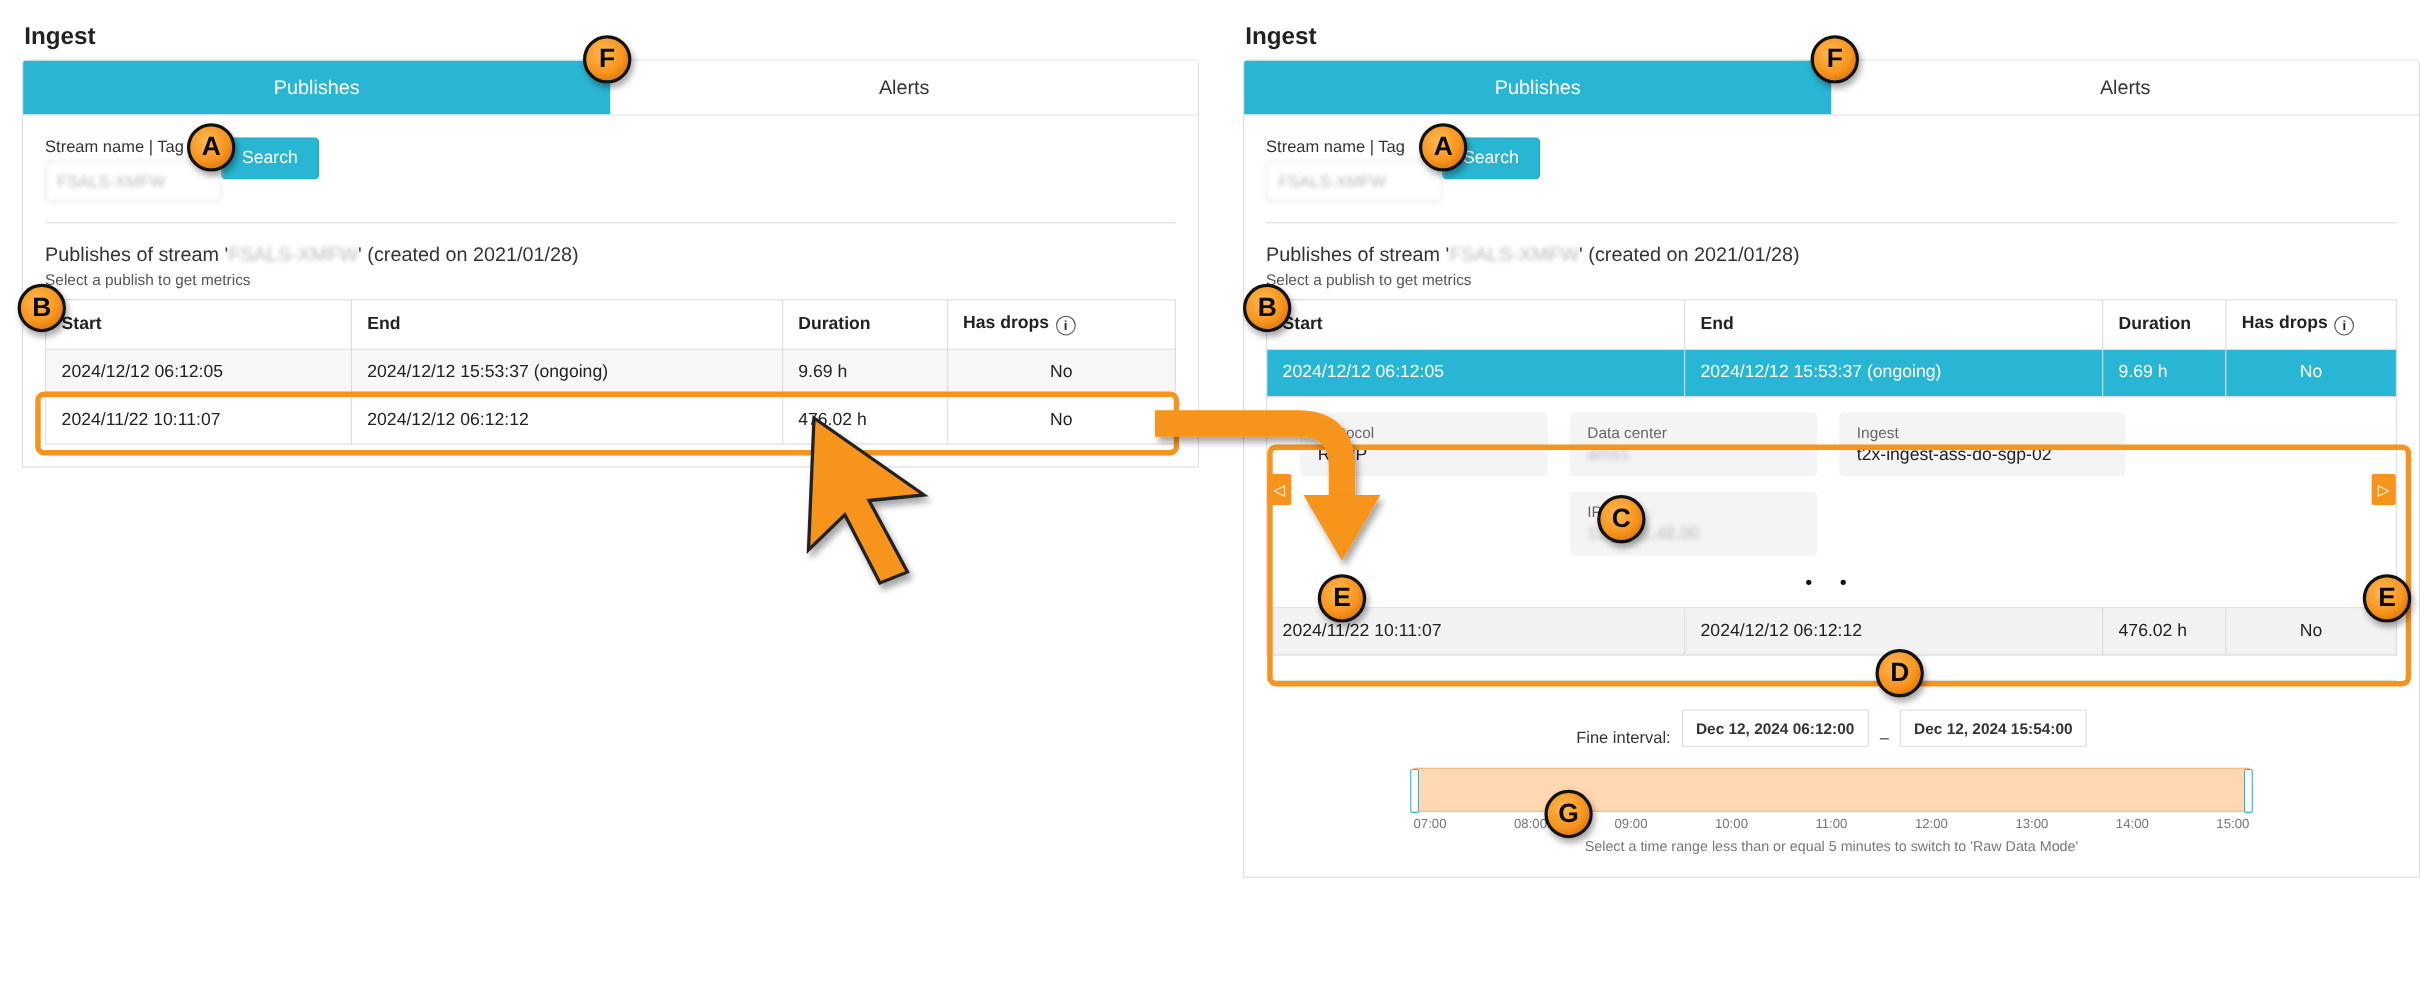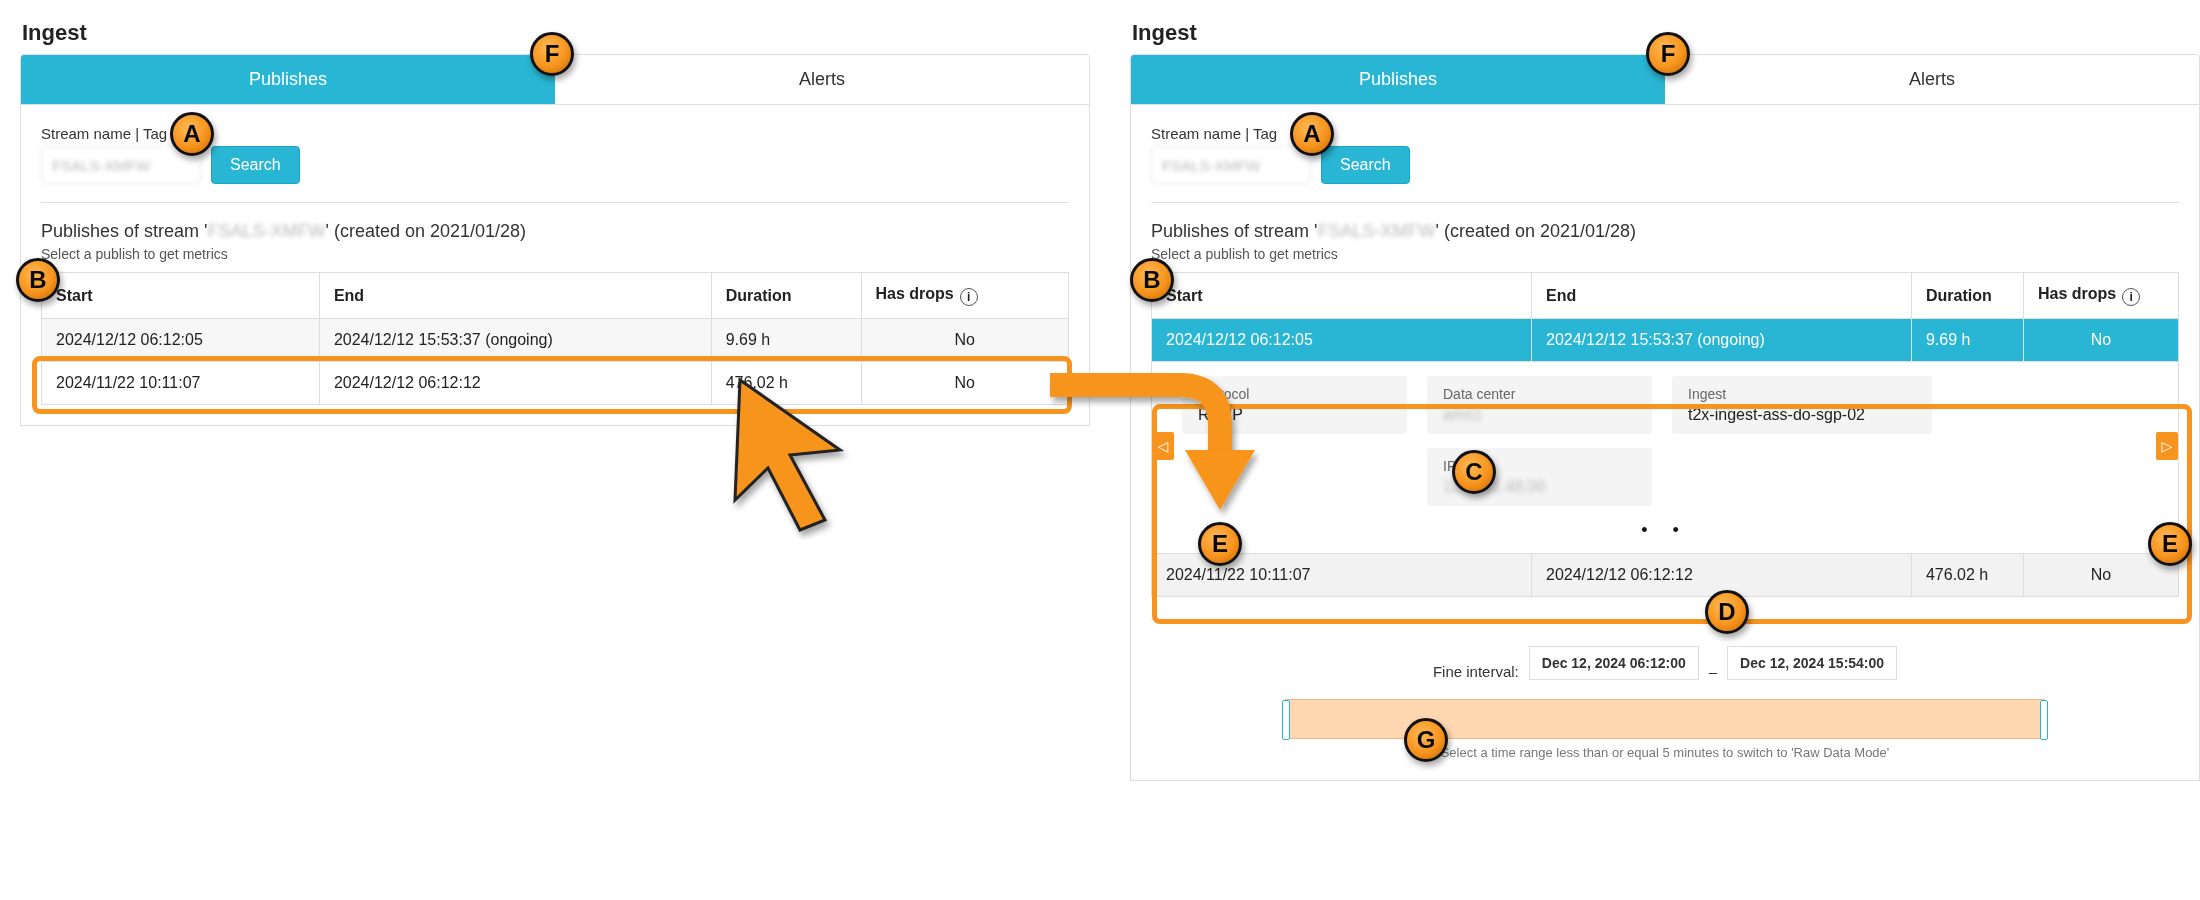--- a/index.html
+++ b/index.html
@@ -16,21 +16,21 @@
   .canvas{position:relative;width:2011px;height:900px;}
   .panel{position:absolute;top:20px;width:1070px;}
   .panel.left{left:20px;}
   .panel.right{left:1130px;}
   h2.section-title{font-size:22px;font-weight:700;margin:0 0 8px 2px;}
   
   .tabs{display:flex;border:1px solid var(--border);border-radius:4px 4px 0 0;overflow:hidden;}
   .tab{flex:1;text-align:center;padding:14px 0;font-size:18px;cursor:pointer;background:#fff;color:#333;}
   .tab.active{background:var(--brand);color:#fff;}
   .content{border:1px solid var(--border);border-top:0;padding:20px;}
-  .search-row{display:flex;align-items:flex-end;gap:10px;margin-bottom:18px;}
+  .search-row{display:flex;align-items:flex-start;margin-bottom:18px;}
   .field-label{font-size:15px;color:#333;margin-bottom:4px;}
   .search-input{width:160px;height:38px;border:1px solid var(--border);border-radius:4px;padding:0 10px;color:#bbb;filter:blur(2px);font-size:15px;}
   .btn{background:var(--brand);color:#fff;border:1px solid #1aa6c4;border-radius:4px;padding:9px 18px;font-size:16px;cursor:pointer;}
   hr.sep{border:0;border-top:1px solid var(--border);margin:6px 0 18px 0;}
   .subtitle{font-size:18px;color:#333;}
   .subtitle .blur{color:#bbb;filter:blur(2px);}
   .hint{font-size:14px;color:#555;margin:4px 0 10px 0;}
   
   table.data{width:100%;border-collapse:collapse;font-size:16px;}
   table.data th, table.data td{border:1px solid var(--border);padding:12px 14px;text-align:left;}
@@ -200,20 +200,31 @@
         <div class="interval-row">
           <span>Fine interval:</span>
           <span class="date-box">Dec 12, 2024 06:12:00</span>
           <span>–</span>
           <span class="date-box">Dec 12, 2024 15:54:00</span>
         </div>
         <div class="range-bar">
           <div class="range-handle l"></div>
           <div class="range-handle r"></div>
         </div>
+        <div class="ticks">
+          <span>07:00</span>
+          <span>08:00</span>
+          <span>09:00</span>
+          <span>10:00</span>
+          <span>11:00</span>
+          <span>12:00</span>
+          <span>13:00</span>
+          <span>14:00</span>
+          <span>15:00</span>
+        </div>
         <div class="range-hint">Select a time range less than or equal 5 minutes to switch to 'Raw Data Mode'</div>
       </div>
     </div>
   </div>
 
   <div class="hl" style="left:32px; top:356px; width:1040px; height:58px;"></div>
   <div class="hl" style="left:1152px; top:404px; width:1040px; height:220px;"></div>
 
   <svg class="arrow-svg" style="left:720px; top:360px;" width="540" height="180">
     <defs>

